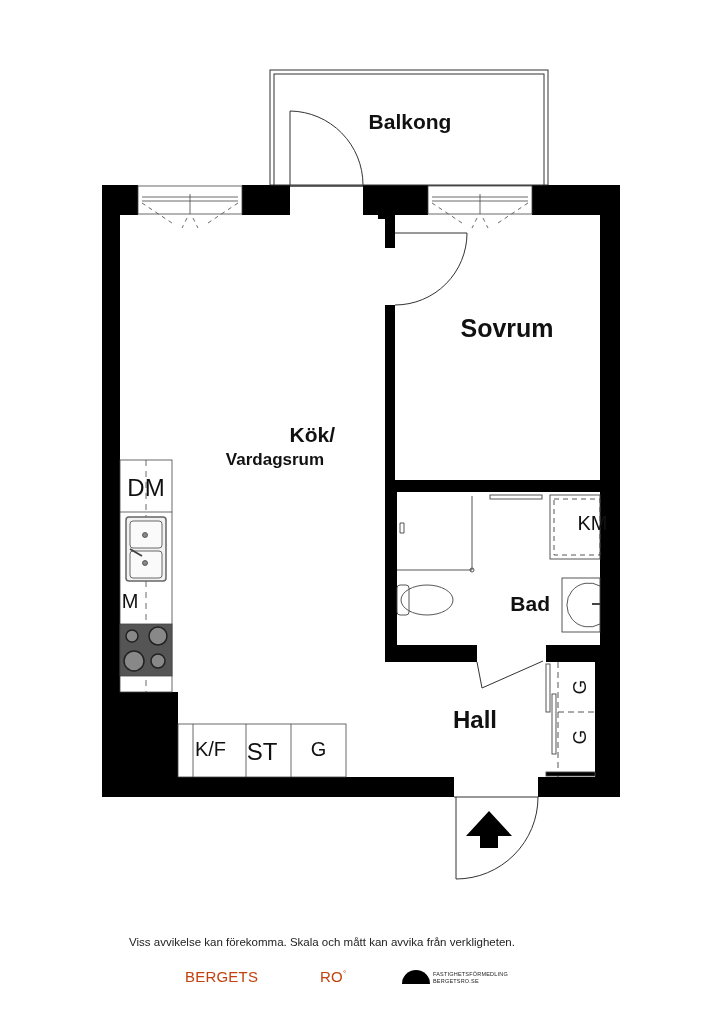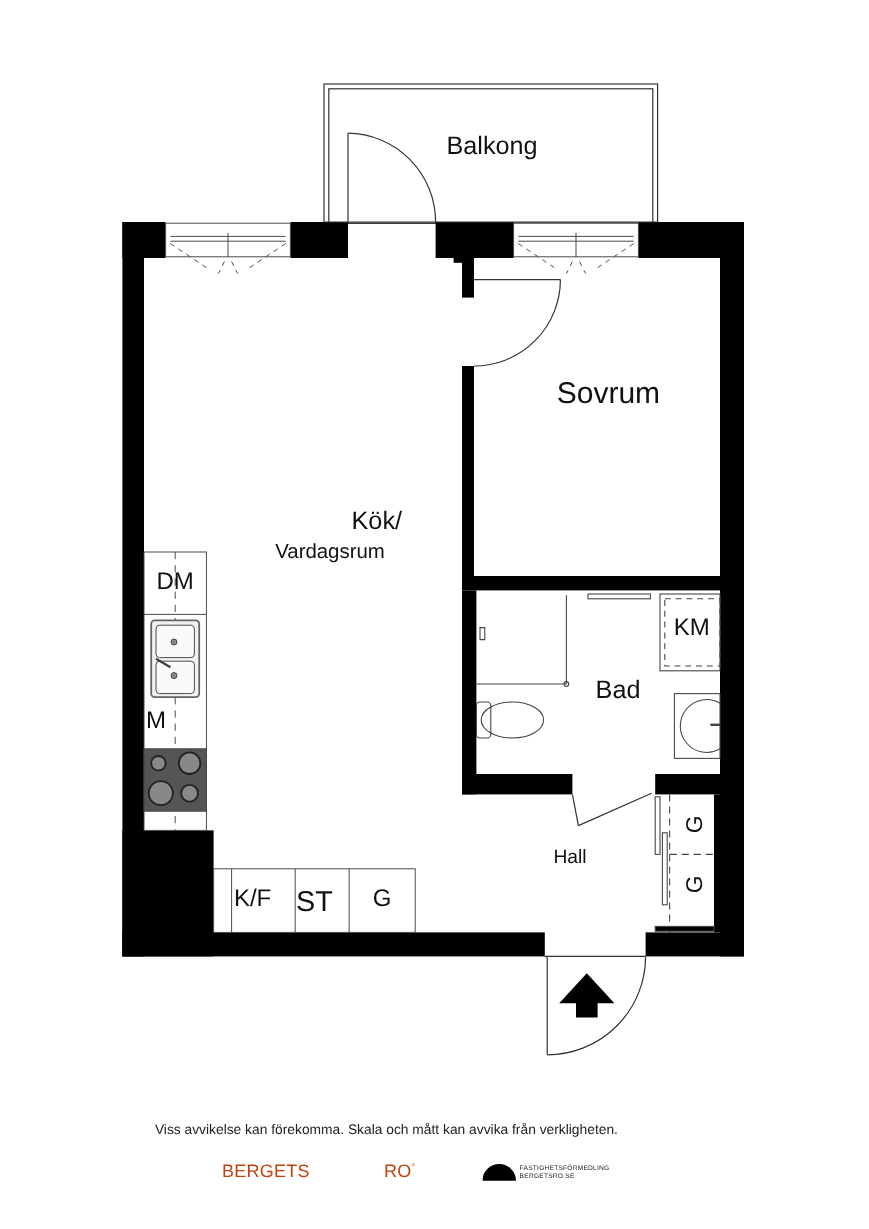--- a/index.html
+++ b/index.html
@@ -1,18 +1,18 @@
 <!DOCTYPE html>
 <html><head>
 <meta charset="utf-8">
 <style>
   html, body { margin:0; padding:0; background:#ffffff; }
   body { width:724px; height:1024px; position:relative; overflow:hidden; font-family:"Liberation Sans", sans-serif; }
   #plan { position:absolute; left:0; top:0; width:724px; height:1024px; }
-  .room-label { position:absolute; color:#111; font-family:"Liberation Sans", sans-serif; text-align:center; white-space:nowrap; }
+  .room-label { position:absolute; color:#111; font-family:"Liberation Sans", sans-serif; text-align:center; white-space:nowrap;font-weight:bold; }
   .fix-label { position:absolute; color:#111; font-family:"Liberation Sans", sans-serif; text-align:center; white-space:nowrap; }
   .disclaimer { position:absolute; left:0; width:644px; top:936px; text-align:center; font-size:11.5px; color:#222; }
   .brand { position:absolute; top:968px; font-size:15px; color:#c2410c; letter-spacing:0.2px; }
   .brand-small { position:absolute; font-size:5.5px; color:#222; line-height:6px; letter-spacing:0.2px; }
 </style>
 </head>
 <body>
 
 <svg id="plan" viewBox="0 0 724 1024" xmlns="http://www.w3.org/2000/svg">
 
@@ -141,29 +141,29 @@
     <rect x="546" y="664" width="4" height="48"></rect>
     <rect x="552" y="694" width="4" height="60"></rect>
     <rect x="546" y="772" width="49" height="4" fill="#000"></rect>
   </g>
 </svg>
 
 <div class="room-label" style="left:350px; top:110px; width:120px; font-size:21px;">Balkong</div>
 <div class="room-label" style="left:447px; top:314px; width:120px; font-size:25px;">Sovrum</div>
 <div class="room-label" style="left:215px; top:423px; width:120px; font-size:21px;text-align:right;">Kök/</div>
 <div class="room-label" style="left:195px; top:450px; width:160px; font-size:17px;">Vardagsrum</div>
-<div class="room-label" style="left:480px; top:564px; width:70px; font-size:21px;">Bad</div>
-<div class="room-label" style="left:440px; top:706px; width:70px; font-size:16px;">Hall</div>
+<div class="room-label" style="left:480px; top:592px; width:70px; font-size:21px;text-align:right;">Bad</div>
+<div class="room-label" style="left:440px; top:706px; width:70px; font-size:24px;">Hall</div>
 
-<div class="fix-label" style="left:122px; top:474px; width:48px; font-size:20px;">DM</div>
+<div class="fix-label" style="left:122px; top:474px; width:48px; font-size:24px;">DM</div>
 <div class="fix-label" style="left:118px; top:590px; width:24px; font-size:20px;">M</div>
 <div class="fix-label" style="left:194px; top:738px; width:33px; font-size:20px;">K/F</div>
 <div class="fix-label" style="left:246px; top:738px; width:32px; font-size:24px;">ST</div>
 <div class="fix-label" style="left:291px; top:738px; width:55px; font-size:20px;">G</div>
-<div class="fix-label" style="left:546px; top:512px; width:61px; font-size:20px;">KM</div>
+<div class="fix-label" style="left:562px; top:512px; width:61px; font-size:20px;">KM</div>
 <div class="fix-label" style="left:566px; top:676px; width:28px; font-size:19px; transform:rotate(-90deg);">G</div>
 <div class="fix-label" style="left:566px; top:726px; width:28px; font-size:19px; transform:rotate(-90deg);">G</div>
 
 <div class="disclaimer">Viss avvikelse kan förekomma. Skala och mått kan avvika från verkligheten.</div>
 <div class="brand" style="left:185px;">BERGETS</div>
 <div class="brand" style="left:320px;">
   <span>RO</span><sup style="font-size:8px;">°</sup>
 </div>
 <svg style="position:absolute; left:402px; top:969px;" width="28" height="16" viewBox="0 0 28 16">
   <path d="M0 15 A14 14 0 0 1 28 15 Z" fill="#000"></path>

